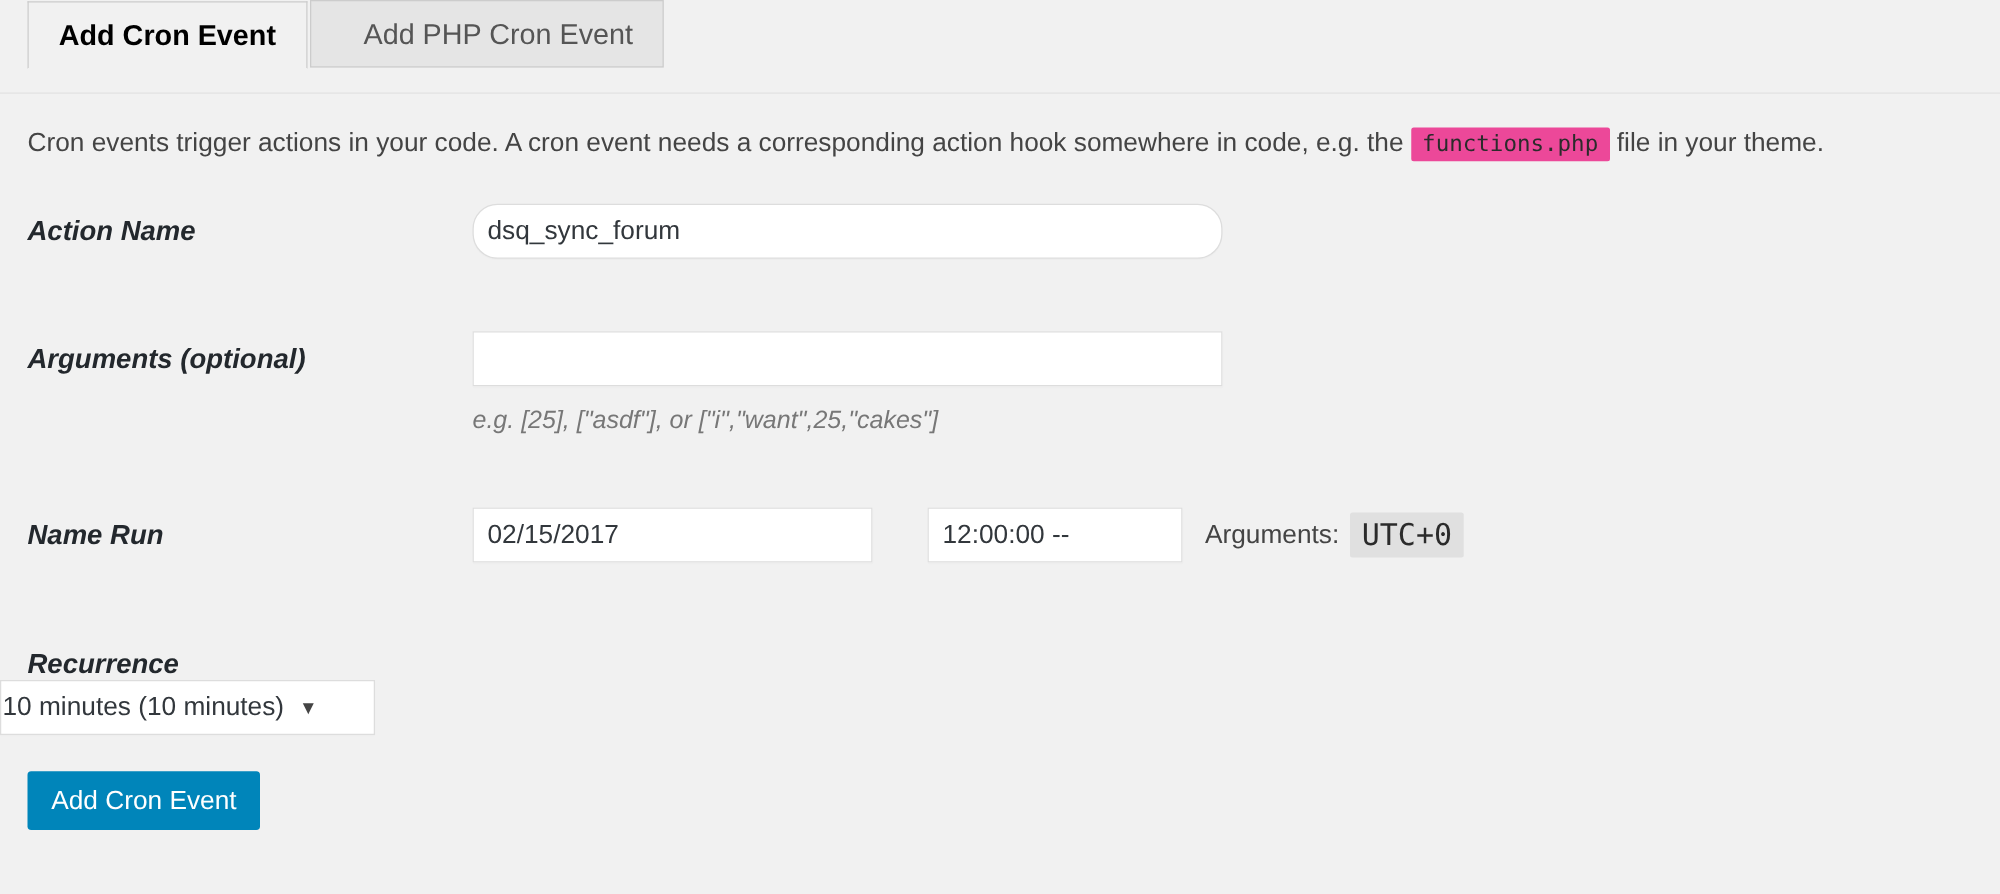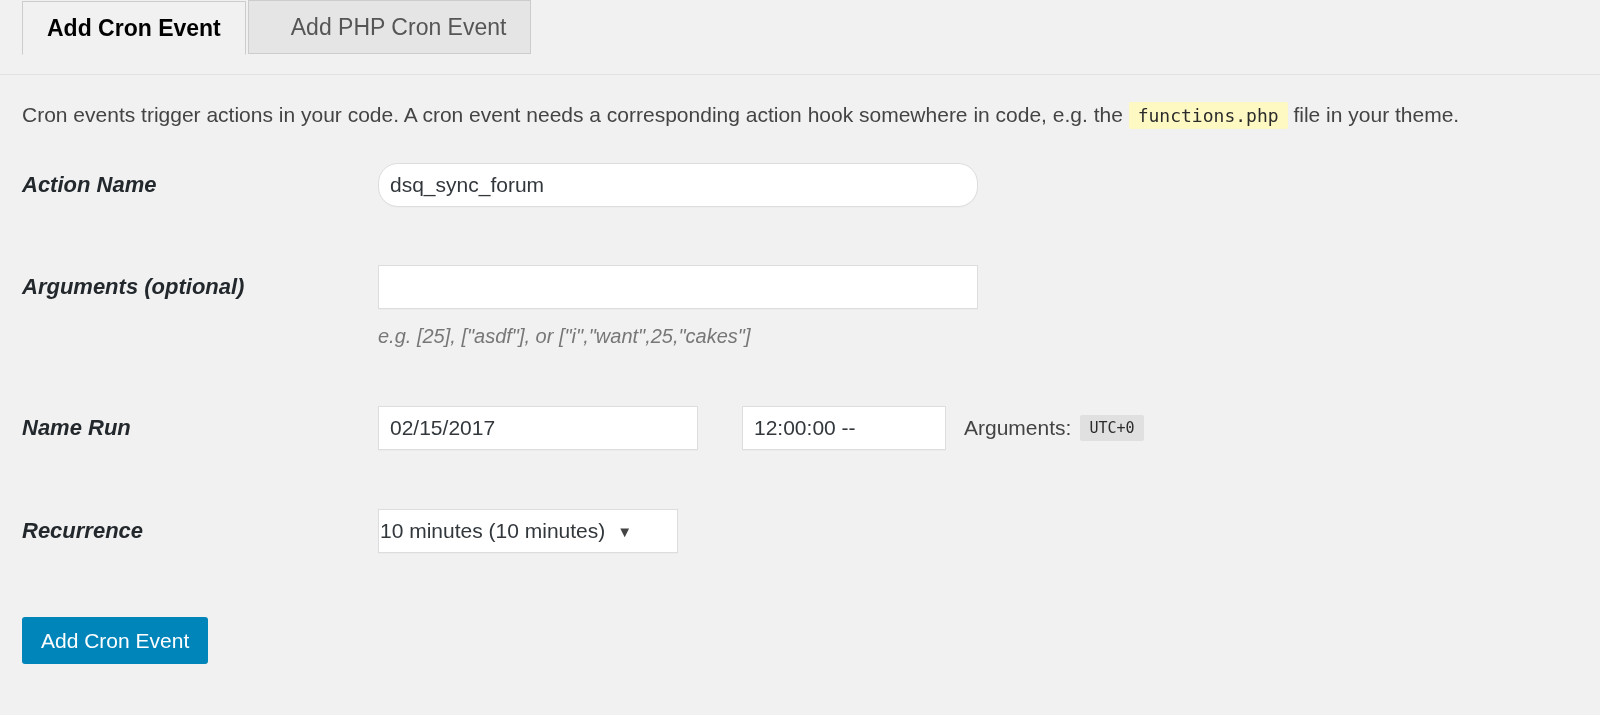--- a/index.html
+++ b/index.html
@@ -66,21 +66,21 @@
   .intro {
     margin: 26px 0 0 22px;
     font-size: 21px;
     color: #444;
     line-height: 1.35;
     white-space: nowrap;
   }
   code.code-chip {
     font-family: "DejaVu Sans Mono", monospace;
     font-size: 18px;
-    background: #fef9c3;
+    background: #ec4899;
     padding: 3px 9px;
     border-radius: 2px;
     color: #2b2b2b;
   }
 
   
   .form {
     margin-top: 34px;
   }
   .row {
@@ -114,21 +114,21 @@
     box-shadow: 0 1px 1px rgba(0,0,0,0.02);
   }
   .txt.action-name { width: 600px; border-radius: 20px; }
   .txt.args { width: 600px; }
   .txt.date { width: 320px; }
   .txt.time { width: 204px; margin-left: 32px; }
 
   .row.action-name-row { height: 102px; }
   .row.args-row { height: 141px; }
   .row.next-run-row { height: 103px; }
-  .row.recurrence-row { height: 86px; }
+  .row.recurrence-row { height: 86px; flex-direction: column; }
 
   .hint {
     margin-top: 16px;
     font-size: 20px;
     font-style: italic;
     color: #777;
   }
 
   .inline-group {
     display: flex;
@@ -137,21 +137,21 @@
   .inline-group .gap { width: 12px; }
 
   .tz-label {
     margin-left: 18px;
     font-size: 21px;
     color: #444;
   }
   .tz-value {
     margin-left: 9px;
     font-family: "DejaVu Sans Mono", monospace;
-    font-size: 15px;
+    font-size: 24px;
     background: #e0e0e0;
     padding: 4px 9px;
     border-radius: 2px;
     color: #2b2b2b;
   }
 
   .select-box {
     position: relative;
     display: inline-flex;
     align-items: center;

